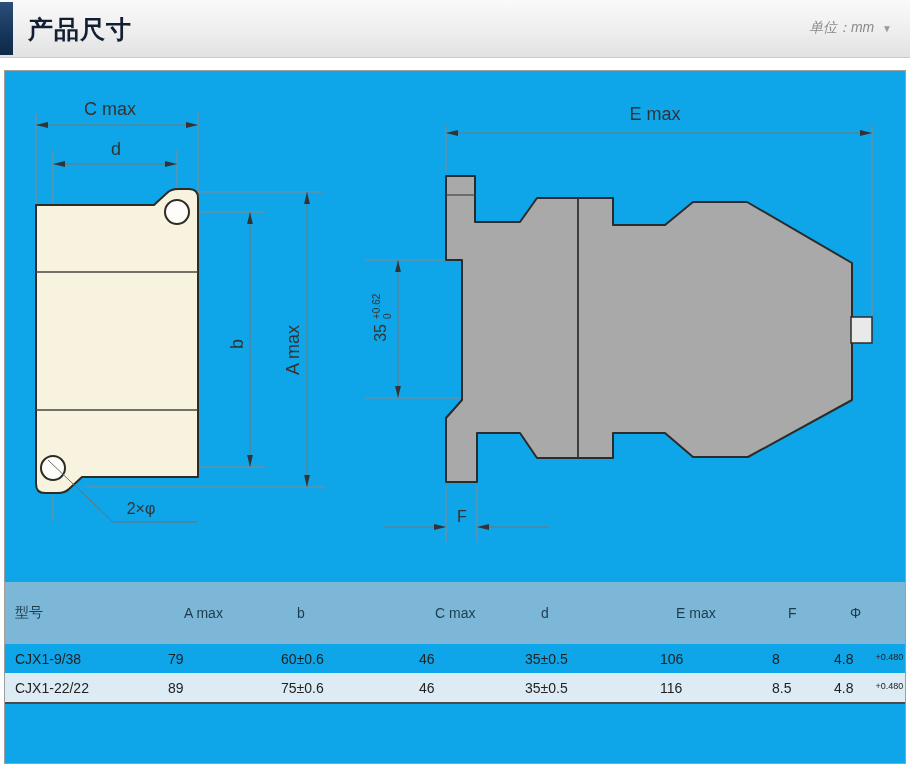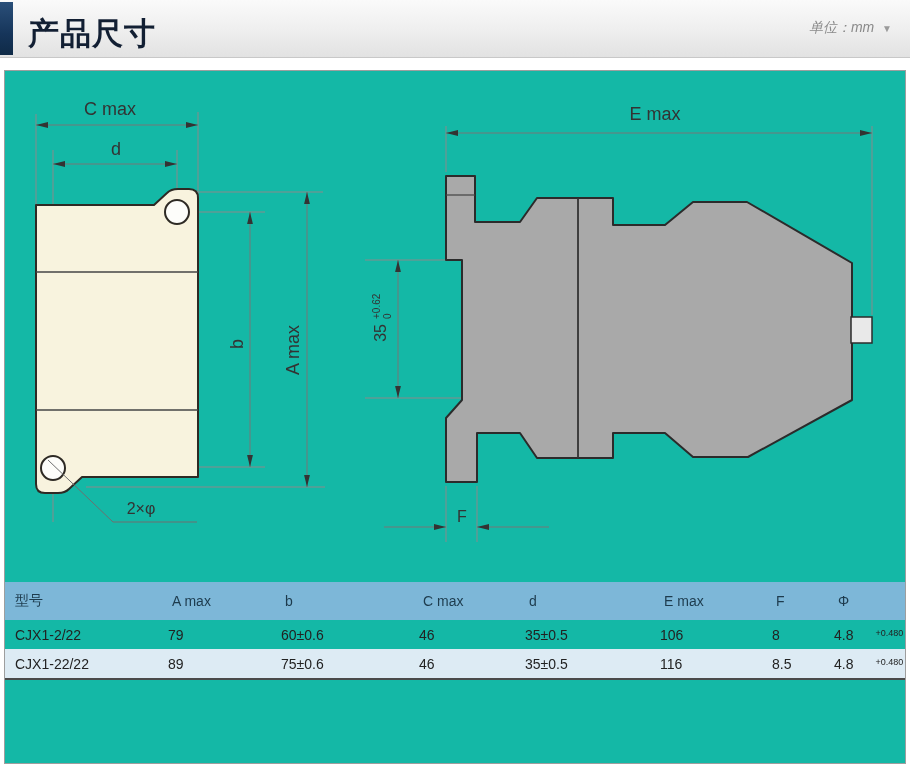--- a/index.html
+++ b/index.html
@@ -13,44 +13,44 @@
     position:relative;width:910px;height:57px;
     background:linear-gradient(180deg,#fafafa 0%,#eeeeee 55%,#e2e2e2 100%);
     border-bottom:1px solid #c8c8c8;
   }
   .accent-bar{
     position:absolute;left:0;top:2px;width:13px;height:53px;
     background:linear-gradient(180deg,#2a4f79 0%,#16355a 60%,#0f2a47 100%);
   }
   .page-title{
     position:absolute;left:28px;top:13px;margin:0;
-    font-size:31px;font-weight:700;color:#121f33;letter-spacing:1px;
+    font-size:25px;font-weight:700;color:#121f33;letter-spacing:1px;
   }
   .unit-selector{
     position:absolute;right:18px;top:19px;
     font-size:14px;color:#8a8a8a;cursor:pointer;user-select:none;font-style:italic;
   }
   .unit-selector .chev{font-size:10px;color:#9a9a9a;margin-left:4px;}
   
   .content-panel{
     position:absolute;left:4px;top:70px;width:902px;height:694px;
-    border:1px solid #9e9e9e;background:#14b8a6;box-sizing:border-box;
+    border:1px solid #9e9e9e;background:#0ea5e9;box-sizing:border-box;
   }
   .diagram-wrap{position:relative;width:900px;height:511px;}
   svg{display:block;}
   svg text{font-family:"Liberation Sans","DejaVu Sans",sans-serif;fill:#333;}
   
   table.dim-table{
     width:100%;border-collapse:collapse;table-layout:fixed;
     font-size:14px;color:#222;
     border-bottom:2px solid #4a4a4a;
   }
   table.dim-table th{
     background:#7db7d8;color:#1d3b4d;font-weight:400;text-align:left;
-    height:30px;padding:4px;
+    height:30px;padding:16px;
   }
   table.dim-table td{height:29px;padding:0;}
   table.dim-table tr.alt td{background:#ddebf4;}
   table.dim-table th:first-child,table.dim-table td:first-child{padding-left:10px;}
   .phi-cell{display:flex;align-items:center;gap:22px;}
   .tol-stack{display:flex;flex-direction:row;font-size:9px;line-height:1.15;color:#222;transform:translateY(-1px);}
 </style>
 </head>
 <body>
 
@@ -167,21 +167,21 @@
         <th>b</th>
         <th>C max</th>
         <th>d</th>
         <th>E max</th>
         <th>F</th>
         <th>Φ</th>
       </tr>
     </thead>
     <tbody>
       <tr>
-        <td>CJX1-2/22</td>
+        <td>CJX1-9/38</td>
         <td>79</td>
         <td>60±0.6</td>
         <td>46</td>
         <td>35±0.5</td>
         <td>106</td>
         <td>8</td>
         <td>
             <span class="phi-cell">
               <span>4.8</span>
               <span class="tol-stack">

